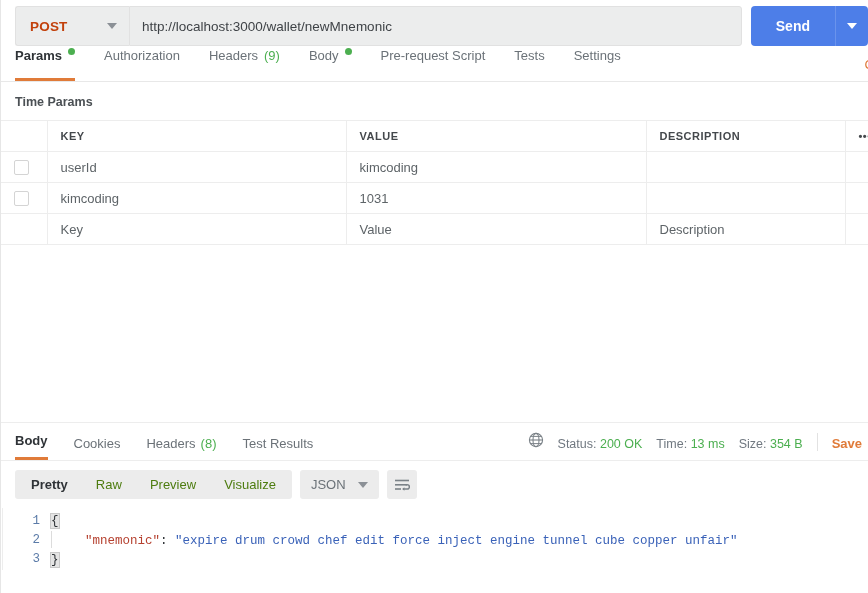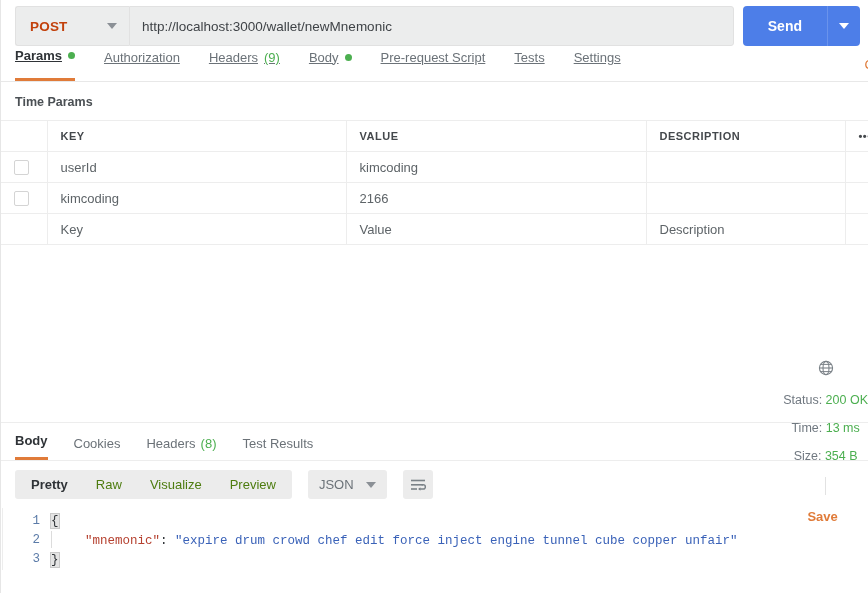--- a/index.html
+++ b/index.html
@@ -72,21 +72,20 @@
     font-size: 13.5px;
     color: #3f4347;
     min-width: 0;
     overflow: hidden;
     white-space: nowrap;
   }
   .send-wrap {
     display: flex;
     align-items: center;
     margin-left: 9px;
-    margin-right: 8px;
     justify-content: space-between;
   }
   .send-btn {
     background: #4d7ee8;
     color: #ffffff;
     font-size: 14px;
     font-weight: bold;
     height: 40px;
     padding: 0 25px;
     border: none;
@@ -120,31 +119,30 @@
     position: relative;
     display: flex;
     align-items: flex-end;
     height: 34px;
     padding-left: 14px;
     border-bottom: 1px solid #e8e8e8;
     box-sizing: border-box;
   }
   .req-tab {
     display: flex;
-    align-items: center;
+    align-items: flex-start;
     gap: 6px;
     font-size: 13px;
     color: #6b7278;
     height: 33px;
     padding: 0 0 15px 0;
     margin-right: 29px;
     cursor: pointer;
     box-sizing: border-box;
     white-space: nowrap;
-    text-decoration: underline;
   }
   .req-tab.active {
     color: #2f3337;
     font-weight: bold;
     border-bottom: 3px solid #e07b39;
   }
   .dot {
     width: 7px; height: 7px;
     border-radius: 50%;
     background: #4caf50;
@@ -254,26 +252,25 @@
   }
   .resp-tab.active {
     color: #2f3337;
     font-weight: bold;
     border-bottom: 3px solid #e07b39;
   }
   .resp-meta {
     position: absolute;
     right: 0;
     display: flex;
-    align-items: center;
+    align-items: flex-end;
     font-size: 12.5px;
     color: #707880;
     gap: 14px;
     padding-right: 0;
-    flex-direction: column;
   }
   .resp-meta .val { color: #4caf50; }
   .meta-sep {
     width: 1px;
     height: 18px;
     background: #e2e2e2;
   }
   .save-link {
     color: #e07b39;
     font-weight: bold;
@@ -281,21 +278,21 @@
     cursor: pointer;
     padding-right: 6px;
   }
   .globe { display: block; }
 
   
   .body-toolbar {
     display: flex;
     align-items: center;
     padding: 9px 0 9px 14px;
-    gap: 16px;
+    gap: 8px;
   }
   .seg {
     display: flex;
     align-items: center;
     background: #ececec;
     border-radius: 3px;
     height: 29px;
     padding: 0 2px;
   }
   .seg-item {
@@ -436,21 +433,21 @@
         <td class="c-key">userId</td>
         <td class="c-val">kimcoding</td>
         <td class="c-desc"></td>
         <td class="c-dots"></td>
       </tr>
       <tr>
         <td class="c-check">
           <span class="chk"></span>
         </td>
         <td class="c-key">kimcoding</td>
-        <td class="c-val">2166</td>
+        <td class="c-val">1031</td>
         <td class="c-desc"></td>
         <td class="c-dots"></td>
       </tr>
       <tr>
         <td class="c-check"></td>
         <td class="c-key placeholder">Key</td>
         <td class="c-val placeholder">Value</td>
         <td class="c-desc placeholder">Description</td>
         <td class="c-dots"></td>
       </tr>
@@ -498,22 +495,22 @@
       </span>
       <span class="meta-sep"></span>
       <span class="save-link">Save</span>
     </div>
   </div>
 
   <div class="body-toolbar">
     <div class="seg">
       <span class="seg-item active">Pretty</span>
       <span class="seg-item">Raw</span>
+      <span class="seg-item">Preview</span>
       <span class="seg-item">Visualize</span>
-      <span class="seg-item">Preview</span>
     </div>
     <div class="json-select">
       <span>JSON</span>
       <span class="caret-down"></span>
     </div>
     <div class="wrap-btn">
       <svg width="16" height="14" viewBox="0 0 16 14">
         <line x1="1" y1="2.5" x2="15" y2="2.5" stroke="#7b8288" stroke-width="1.6"></line>
         <line x1="1" y1="6.8" x2="13" y2="6.8" stroke="#7b8288" stroke-width="1.6"></line>
         <line x1="1" y1="11" x2="7" y2="11" stroke="#7b8288" stroke-width="1.6"></line>

